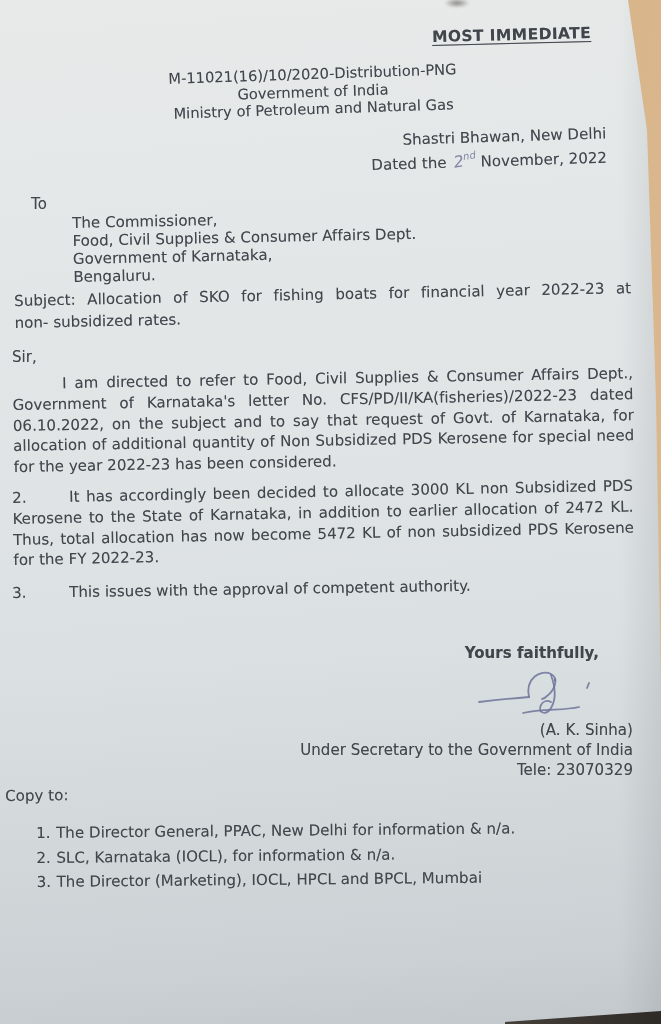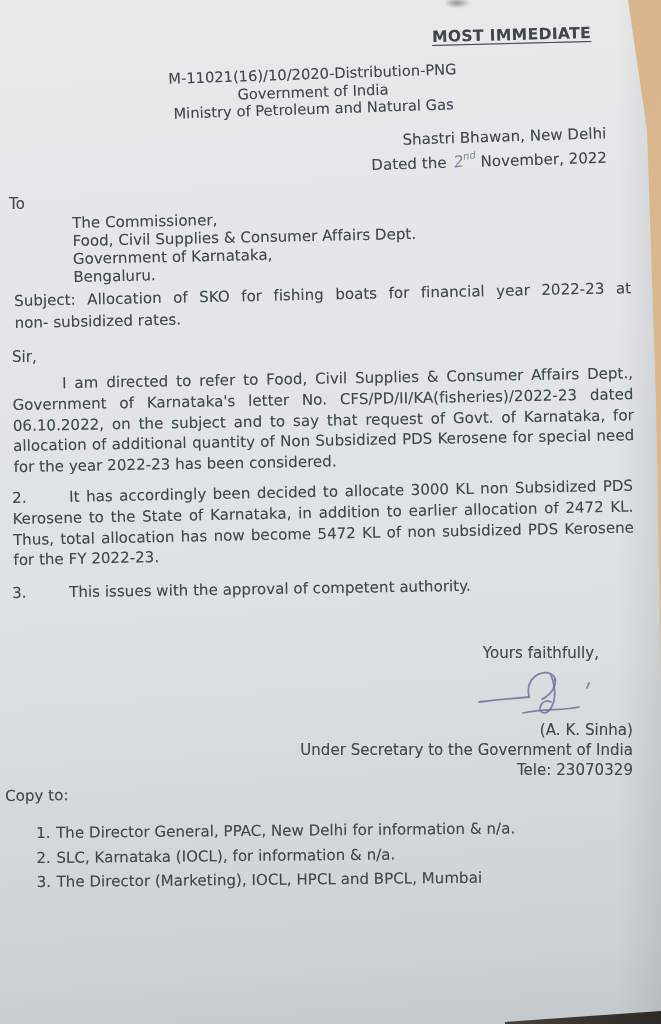--- a/index.html
+++ b/index.html
@@ -72,21 +72,21 @@
     display: inline-block;
     font-style: italic;
     color: #8289a6;
     text-shadow: none;
     font-size: 16px;
     margin: 0 4px 0 7px;
     transform: rotate(-7deg) translateY(-1px);
   }
   .hand sup { font-size: 10px; }
 
-  .to-label { margin: 24px 0 0 9px; }
+  .to-label { margin: 24px 0 0 31px; }
   .recipient {
     margin: 1px 0 0 72px;
     line-height: 18px;
     transform: rotate(-1.2deg);
     transform-origin: left top;
   }
   .subject {
     margin: 5px 30px 0 14px;
     line-height: 21.5px;
     transform: rotate(-1.2deg);
@@ -99,21 +99,21 @@
     margin: 4px 28px 0 12px;
     text-align: justify;
     line-height: 20.8px;
     transform-origin: left top;
   }
   .para-1 { text-indent: 50px; transform: rotate(-1deg); }
   .para-2 { margin-top: 10px; transform: rotate(-1.15deg); }
   .para-3 { margin-top: 12px; text-align: left; transform: rotate(-0.9deg); }
   .pnum { display: inline-block; width: 57px; }
 
-  .closing { width: max-content; margin: 40px 62px 0 auto; }
+  .closing { width: max-content; margin: 40px 62px 0 auto; font-weight: bold; }
   .signature {
     display: block;
     width: 150px; height: 54px;
     margin: 4px 36px 0 auto;
   }
   .sig-block { text-align: right; margin: 0 28px 0 0; line-height: 20px; }
 
   .copy-label { margin: 7px 0 0 5px; transform: rotate(-0.8deg); transform-origin: left top; }
   .copy-list {
     margin: 16px 0 0 36px;

